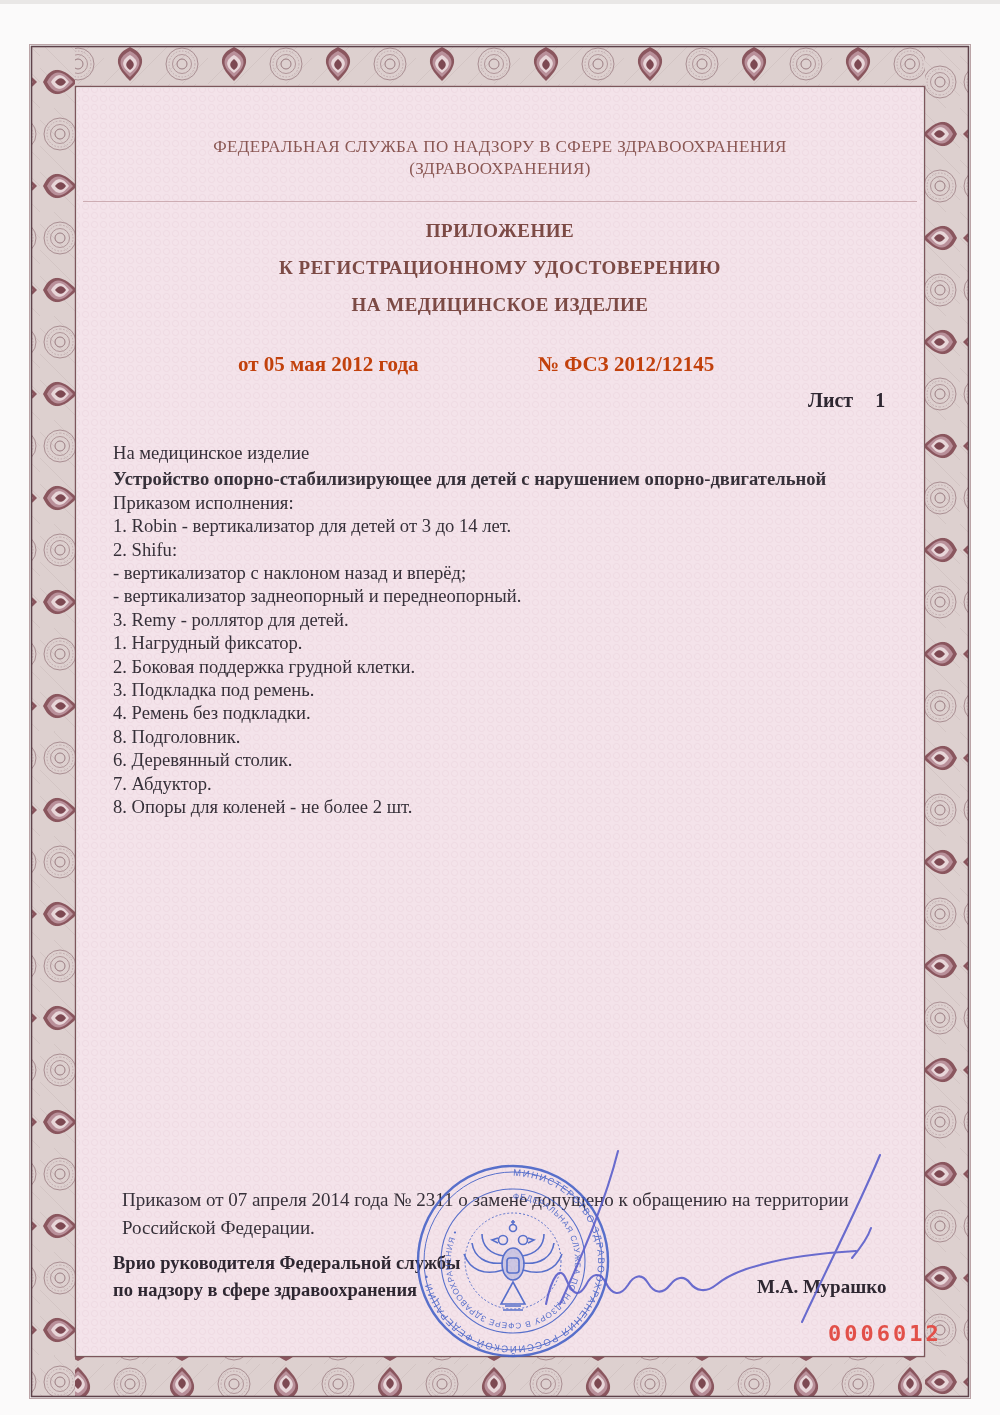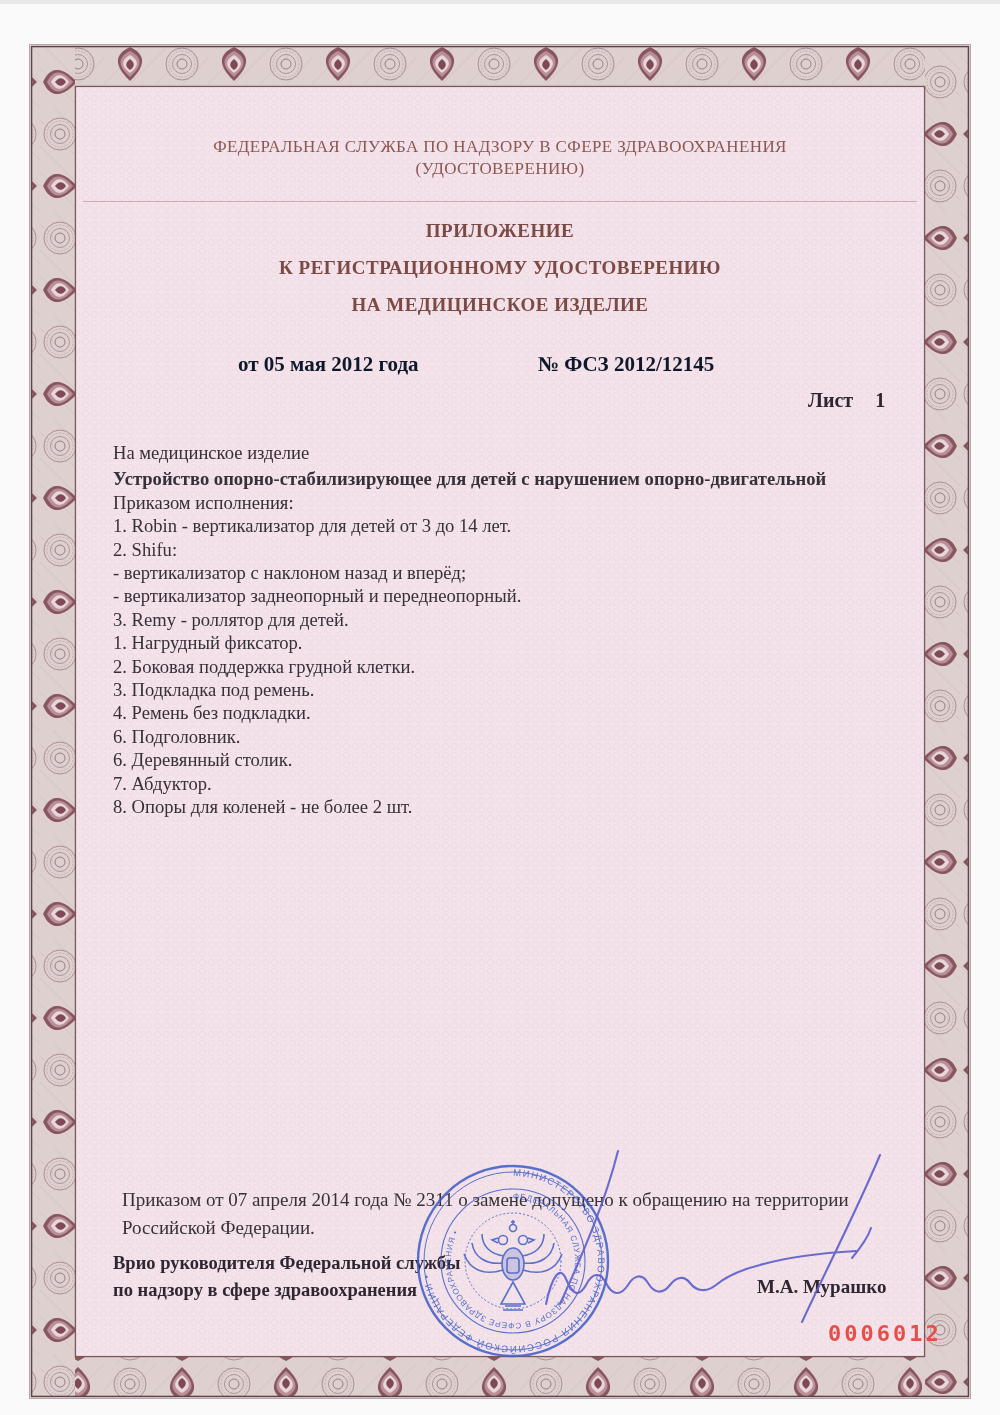--- a/index.html
+++ b/index.html
@@ -16,21 +16,21 @@
     position:absolute;top:132px;left:75px;width:850px;text-align:center;
     color:#8a5753;font-size:17px;line-height:22px;letter-spacing:.4px;
   }
   .divider{position:absolute;top:197px;left:83px;width:834px;height:1px;
     background:rgba(158,106,114,.45);}
   .title{
     position:absolute;top:208px;left:75px;width:850px;text-align:center;
     color:#7c4a45;font-weight:bold;font-size:19px;line-height:37px;letter-spacing:.5px;
   }
   .meta-row{position:absolute;top:348px;left:0;width:1000px;height:26px;
-    font-weight:bold;font-size:21px;color:#0f172a;}
+    font-weight:bold;font-size:21px;color:#c2410c;}
   .meta-date{position:absolute;left:238px;top:0;}
   .meta-number{position:absolute;left:538px;top:0;}
   .sheet{position:absolute;top:385px;left:808px;font-weight:bold;font-size:20px;color:#2e2731;}
   .sheet .num{display:inline-block;margin-left:22px;}
 
   .body-block{
     position:absolute;top:437px;left:113px;width:800px;
     font-size:18.6px;line-height:23.4px;color:#363039;
   }
   .body-block .bold{font-weight:bold;}
@@ -125,21 +125,21 @@
     <rect x="31.5" y="42.5" width="937" height="1350" fill="none" stroke="#5e424a" stroke-width="1.6"></rect>
     <rect x="75.5" y="82.5" width="849" height="1270" fill="none" stroke="#7d565c" stroke-width="1.4"></rect>
 
     <rect x="77" y="84" width="846" height="1267" fill="#f4e3ea"></rect>
     <rect x="77" y="84" width="846" height="1267" fill="url(#paperTex)" opacity="0.55"></rect>
   </svg>
 
   <div class="content">
     <div class="agency">
       <div>ФЕДЕРАЛЬНАЯ СЛУЖБА ПО НАДЗОРУ В СФЕРЕ ЗДРАВООХРАНЕНИЯ</div>
-      <div>(УДОСТОВЕРЕНИЮ)</div>
+      <div>(ЗДРАВООХРАНЕНИЯ)</div>
     </div>
 
     <div class="divider"></div>
 
     <div class="title">
       <div>ПРИЛОЖЕНИЕ</div>
       <div>К РЕГИСТРАЦИОННОМУ УДОСТОВЕРЕНИЮ</div>
       <div>НА МЕДИЦИНСКОЕ ИЗДЕЛИЕ</div>
     </div>
 
@@ -158,21 +158,21 @@
       <div>Приказом исполнения:</div>
       <div>1. Robin - вертикализатор для детей от 3 до 14 лет.</div>
       <div>2. Shifu:</div>
       <div>- вертикализатор с наклоном назад и вперёд;</div>
       <div>- вертикализатор заднеопорный и переднеопорный.</div>
       <div>3. Remy - роллятор для детей.</div>
       <div>1. Нагрудный фиксатор.</div>
       <div>2. Боковая поддержка грудной клетки.</div>
       <div>3. Подкладка под ремень.</div>
       <div>4. Ремень без подкладки.</div>
-      <div>6. Подголовник.</div>
+      <div>8. Подголовник.</div>
       <div>6. Деревянный столик.</div>
       <div>7. Абдуктор.</div>
       <div>8. Опоры для коленей - не более 2 шт.</div>
     </div>
 
     <div class="order-block">
       <div>Приказом от 07 апреля 2014 года № 2311 о замене допущено к обращению на территории</div>
       <div>Российской Федерации.</div>
     </div>
 

